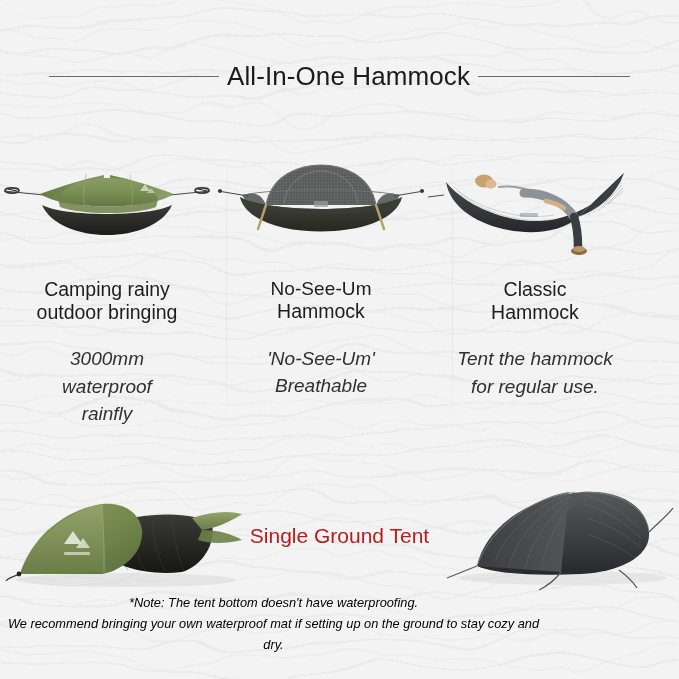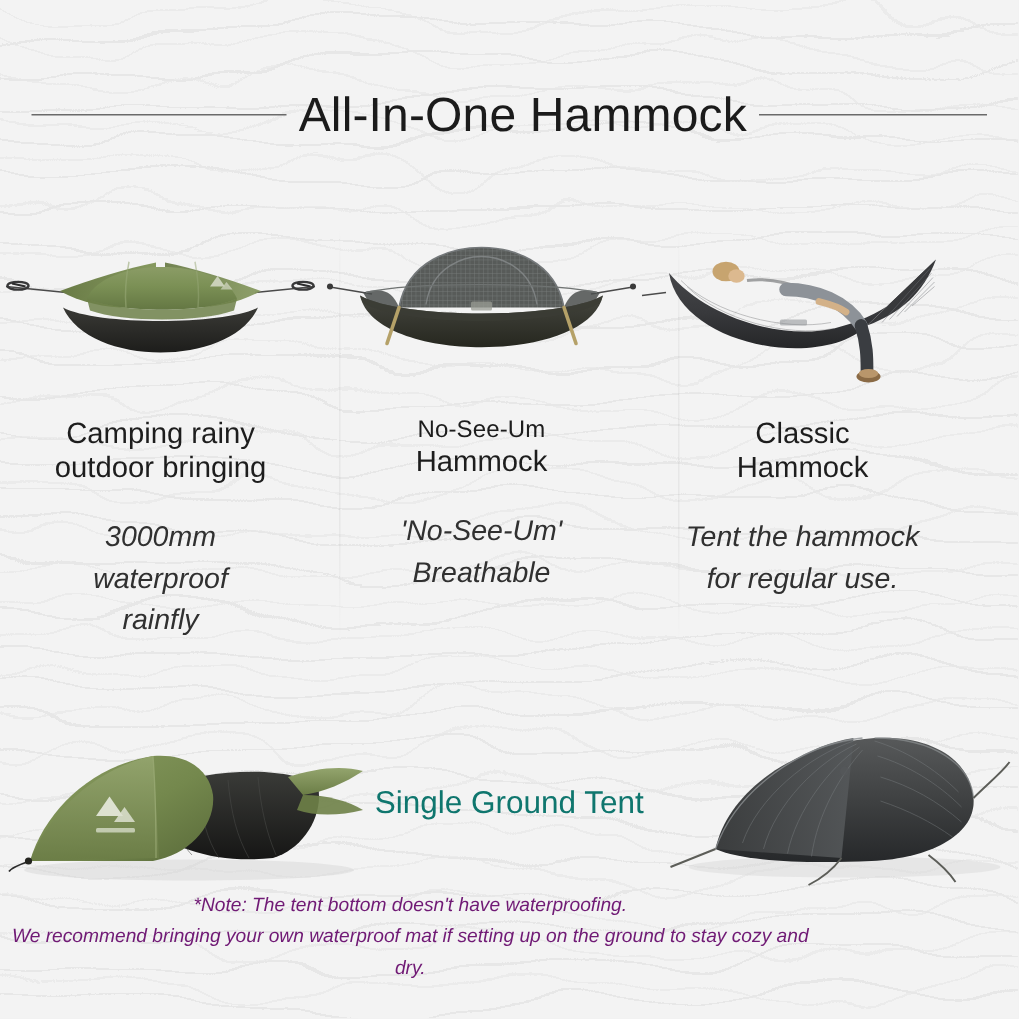--- a/index.html
+++ b/index.html
@@ -57,21 +57,21 @@
     gap: 0;
   }
   .rule {
     height: 1px;
     background: #6a6a6a;
     flex: 0 0 auto;
   }
   .rule.left  { width: 170px; margin-right: 8px; }
   .rule.right { width: 152px; margin-left: 8px; }
   .page-title {
-    font-size: 32px;
+    font-size: 26px;
     font-weight: 400;
     letter-spacing: .1px;
     color: #1b1b1b;
     white-space: nowrap;
     line-height: 1;
   }
 
   
   .cols {
     position: absolute;
@@ -99,21 +99,21 @@
   .art svg { display: block; overflow: visible; }
 
   .heading {
     text-align: center;
     color: #1d1d1d;
     line-height: 1.16;
     margin-top: 8px;
   }
   .heading .l1 { display: block; font-size: 19.5px; }
   .heading .l2 { display: block; font-size: 19.5px; }
-  .col2 .heading .l1 { font-size: 16px; letter-spacing: .1px; }
+  .col2 .heading .l1 { font-size: 19px; letter-spacing: .1px; }
   .col2 .heading .l2 { font-size: 19.5px; }
 
   .sub {
     margin-top: 22px;
     text-align: center;
     font-style: italic;
     font-size: 19px;
     line-height: 1.45;
     color: #303030;
   }
@@ -127,21 +127,21 @@
     width: 679px;
     height: 160px;
   }
   .bottom-title {
     position: absolute;
     top: 72px;
     left: 0;
     width: 679px;
     text-align: center;
     font-size: 21px;
-    color: #0f766e;
+    color: #b91c1c;
   }
   .tent-left {
     position: absolute;
     left: 6px;
     top: 30px;
   }
   .tent-right {
     position: absolute;
     right: 6px;
     top: 22px;
@@ -150,21 +150,21 @@
 
   .note {
     position: absolute;
     top: 592px;
     left: 0;
     width: 547px;
     text-align: center;
     font-style: italic;
     font-size: 12.8px;
     line-height: 1.65;
-    color: #701a75;
+    color: #000000;
   }
   .note span { display: block; }
 </style>
 </head>
 <body>
 
 <div id="page">
 
   <div class="topo">
     <svg viewBox="0 0 679 679" preserveAspectRatio="none" xmlns="http://www.w3.org/2000/svg">

